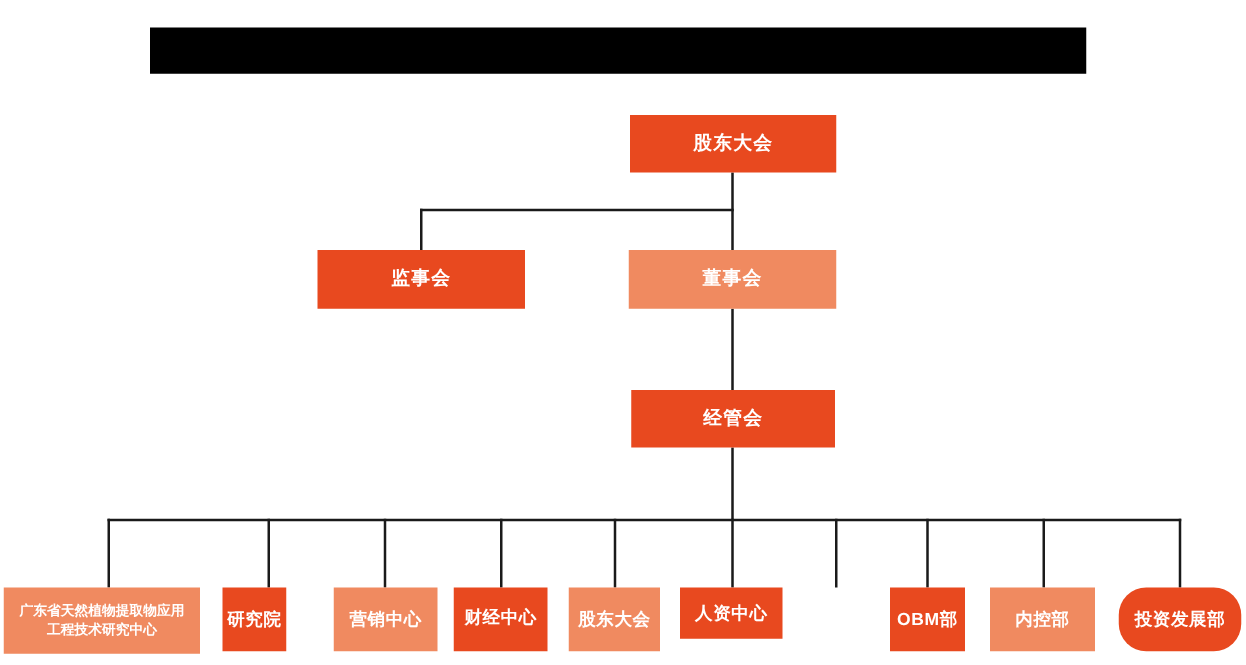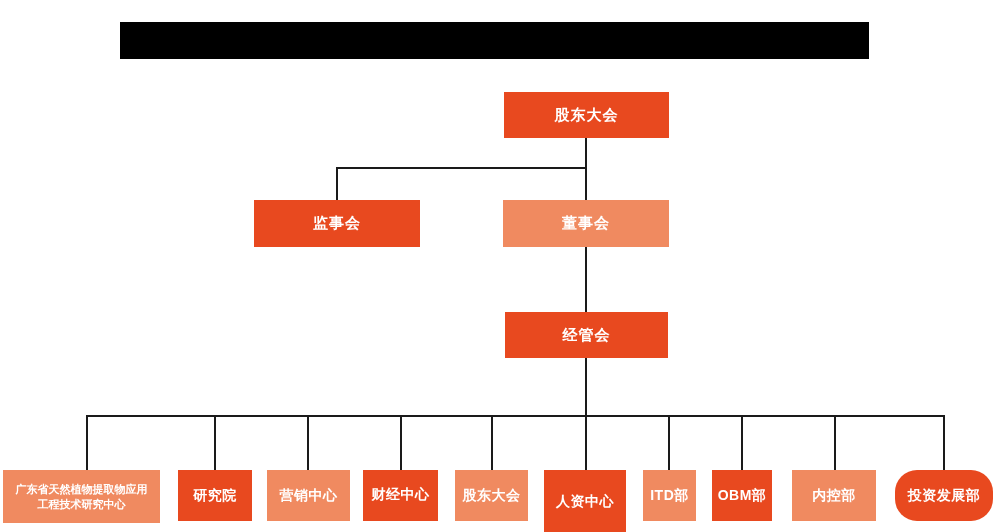--- a/index.html
+++ b/index.html
@@ -77,23 +77,22 @@
   <div class="line v" style="left:943px; top:415px; height:55px;"></div>
 
   <div class="node primary lvl-top" style="left:504px; top:92px; width:165px; height:46px;">股东大会</div>
 
   <div class="node primary lvl-top" style="left:254px; top:200px; width:166px; height:47px;">监事会</div>
   <div class="node secondary lvl-top" style="left:503px; top:200px; width:166px; height:47px;">董事会</div>
 
   <div class="node primary lvl-top" style="left:505px; top:312px; width:163px; height:46px;">经管会</div>
 
   <div class="node secondary lvl-leaf-sm" style="left:3px; top:470px; width:157px; height:53px;">广东省天然植物提取物应用工程技术研究中心</div>
-  <div class="node primary lvl-leaf" style="left:178px; top:470px; width:74px; height:51px;">研究院</div>
+  <div class="node primary lvl-leaf" style="left:178px; top:470px; width:51px; height:51px;">研究院</div>
   <div class="node secondary lvl-leaf" style="left:267px; top:470px; width:83px; height:51px;">营销中心</div>
   <div class="node primary lvl-leaf" style="left:363px; top:470px; width:75px; height:51px;font-family:Liberation Serif, serif;">财经中心</div>
   <div class="node secondary lvl-leaf" style="left:455px; top:470px; width:73px; height:51px;">股东大会</div>
-  <div class="node primary lvl-leaf" style="left:544px; top:470px; width:82px; height:62px;">人资中心</div>
-  <div class="node secondary lvl-leaf" style="left:643px; top:470px; width:53px; height:51px;">ITD部</div>
+  <div class="node primary lvl-leaf" style="left:544px; top:470px; width:82px; height:41px;">人资中心</div>
   <div class="node primary lvl-leaf" style="left:712px; top:470px; width:60px; height:51px;">OBM部</div>
   <div class="node secondary lvl-leaf" style="left:792px; top:470px; width:84px; height:51px;">内控部</div>
   <div class="node primary lvl-leaf" style="left:895px; top:470px; width:98px; height:51px;border-radius:22px;">投资发展部</div>
 
 </div>
 
 </body></html>

